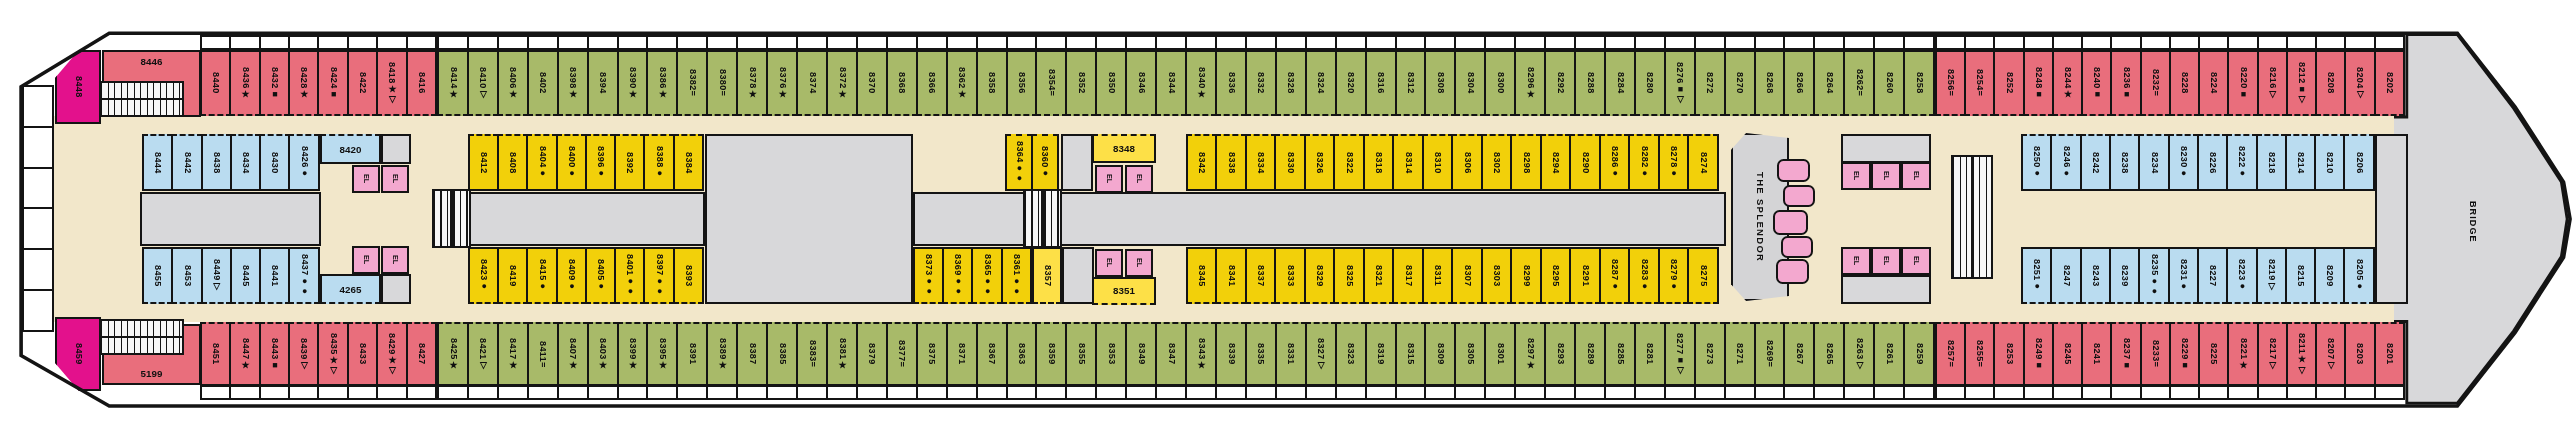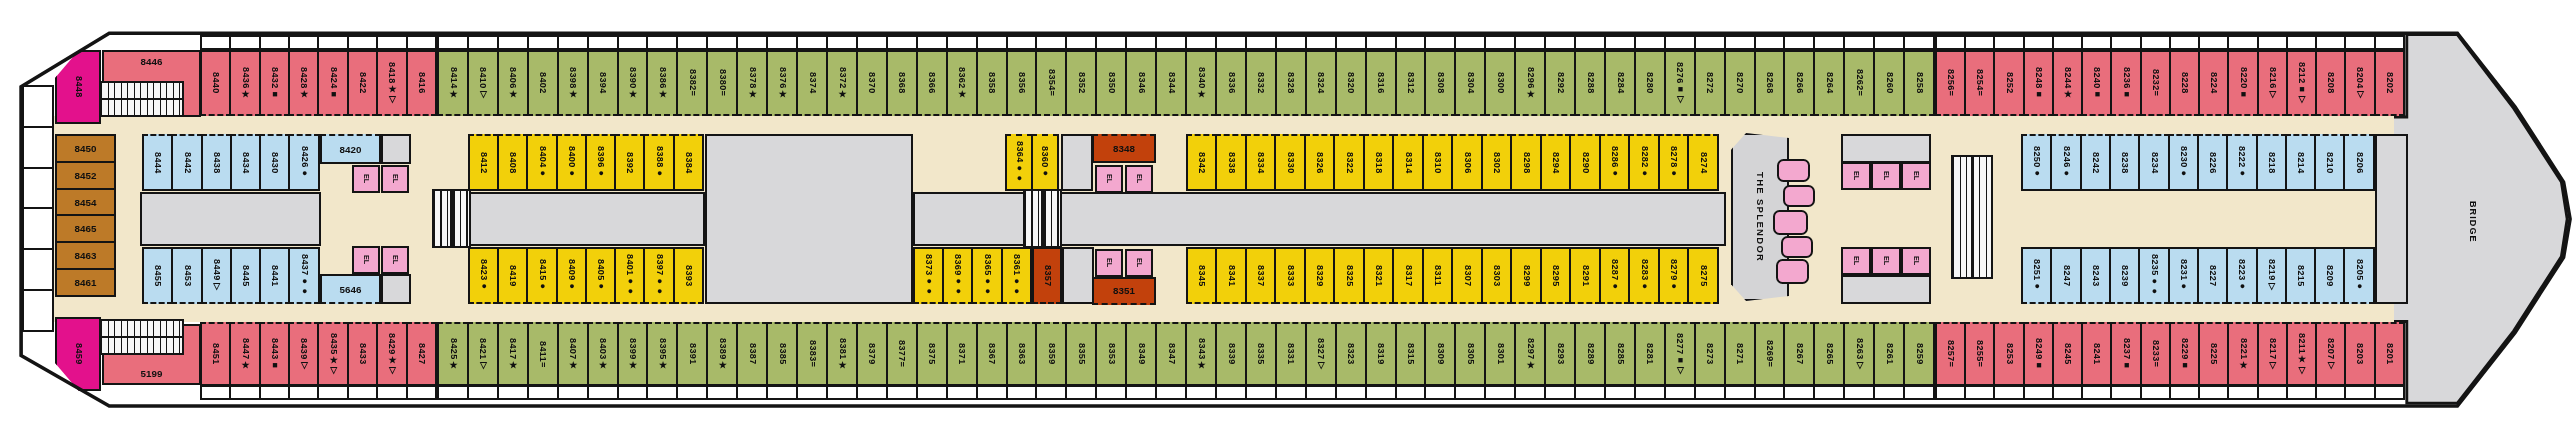--- a/index.html
+++ b/index.html
@@ -12,21 +12,21 @@
   .seg{position:absolute;display:flex;z-index:5;box-sizing:border-box;}
   .seg.col{flex-direction:column;}
   .cell{flex:1;display:flex;align-items:center;justify-content:center;
         border:2.2px solid #141414;box-sizing:border-box;min-width:0;min-height:0;position:relative;}
   .seg:not(.col)>.cell+.cell{margin-left:-2.2px;}
   .seg.col>.cell+.cell{margin-top:-2.2px;}
   .dash-b>.cell{border-bottom-style:dashed;}
   .dash-t>.cell{border-top-style:dashed;}
   .red{background:#e96e7c;} .green{background:#a8ba69;} .yellow{background:#f2d00a;}
   .blue{background:#badcf0;} .brown{background:#bd7a28;} .magenta{background:#e3118c;}
-  .beige{background:#c2410c;} .white{background:#ffffff;}
+  .beige{background:#fde047;} .white{background:#ffffff;}
   .lbl{writing-mode:vertical-rl;font-weight:700;font-size:9px;line-height:1;
        letter-spacing:0.4px;color:#101010;white-space:nowrap;}
   .hlbl{font-weight:700;font-size:9.8px;color:#101010;}
   .suite{position:absolute;border:2.2px solid #141414;box-sizing:border-box;display:flex;
          align-items:center;justify-content:center;z-index:5;}
   .suite.dtop{border-top-style:dashed;} .suite.dbot{border-bottom-style:dashed;}
   .corner{position:absolute;z-index:4;display:flex;align-items:center;justify-content:center;box-sizing:border-box;}
   .el{position:absolute;background:#f3a8cf;border:2.2px solid #141414;box-sizing:border-box;
       display:flex;align-items:center;justify-content:center;z-index:6;width:28px;height:27.5px;}
   .el .lbl{font-size:7.2px;letter-spacing:0;}
@@ -68,40 +68,20 @@
 
   <div class="seg col" style="left:22px;top:85px;width:32px;height:247px;">
       <div class="cell white"></div>
       <div class="cell white"></div>
       <div class="cell white"></div>
       <div class="cell white"></div>
       <div class="cell white"></div>
       <div class="cell white"></div>
     </div>
 
-  <div class="seg col" style="left:55px;top:134px;width:61px;height:163px;">
-      <div class="cell brown">
-        <span class="hlbl">8450</span>
-      </div>
-      <div class="cell brown">
-        <span class="hlbl">8452</span>
-      </div>
-      <div class="cell brown">
-        <span class="hlbl">8454</span>
-      </div>
-      <div class="cell brown">
-        <span class="hlbl">8465</span>
-      </div>
-      <div class="cell brown">
-        <span class="hlbl">8463</span>
-      </div>
-      <div class="cell brown">
-        <span class="hlbl">8461</span>
-      </div>
-    </div>
 
   <div class="corner magenta" style="left:55px;top:50px;width:46px;height:74px;border:2.9px solid #141414;clip-path:polygon(0 38%,52% 0,100% 0,100% 100%,0 100%);">
     <span class="lbl">8448</span>
   </div>
   <div class="corner red" style="left:102px;top:50px;width:99px;height:67px;border:2.9px solid #141414;align-items:flex-start;padding-top:4.3px;">
     <span class="hlbl">8446</span>
   </div>
   <div class="corner magenta" style="left:55px;top:317px;width:46px;height:74px;border:2.9px solid #141414;clip-path:polygon(0 0,100% 0,100% 100%,52% 100%,0 62%);">
     <span class="lbl">8459</span>
   </div>
@@ -1030,21 +1010,21 @@
       <div class="cell"></div>
       <div class="cell"></div>
       <div class="cell"></div>
       <div class="cell"></div>
     </div>
 
   <div class="suite blue dtop" style="left:320px;top:134px;width:61px;height:30px;align-items:center;">
     <span class="hlbl">8420</span>
     </div>
   <div class="suite blue dbot" style="left:320px;top:274px;width:61px;height:30px;">
-    <span class="hlbl">5646</span>
+    <span class="hlbl">4265</span>
     </div>
   <div class="suite beige dtop" style="left:1092px;top:134px;width:64px;height:29px;">
     <span class="hlbl">8348</span>
     </div>
   <div class="suite beige dbot" style="left:1092px;top:277px;width:64px;height:27.5px;">
     <span class="hlbl">8351</span>
     </div>
   <div class="suite beige dbot" style="left:1032px;top:247px;width:30px;height:57px;">
     <span class="lbl">8357</span>
     </div>

